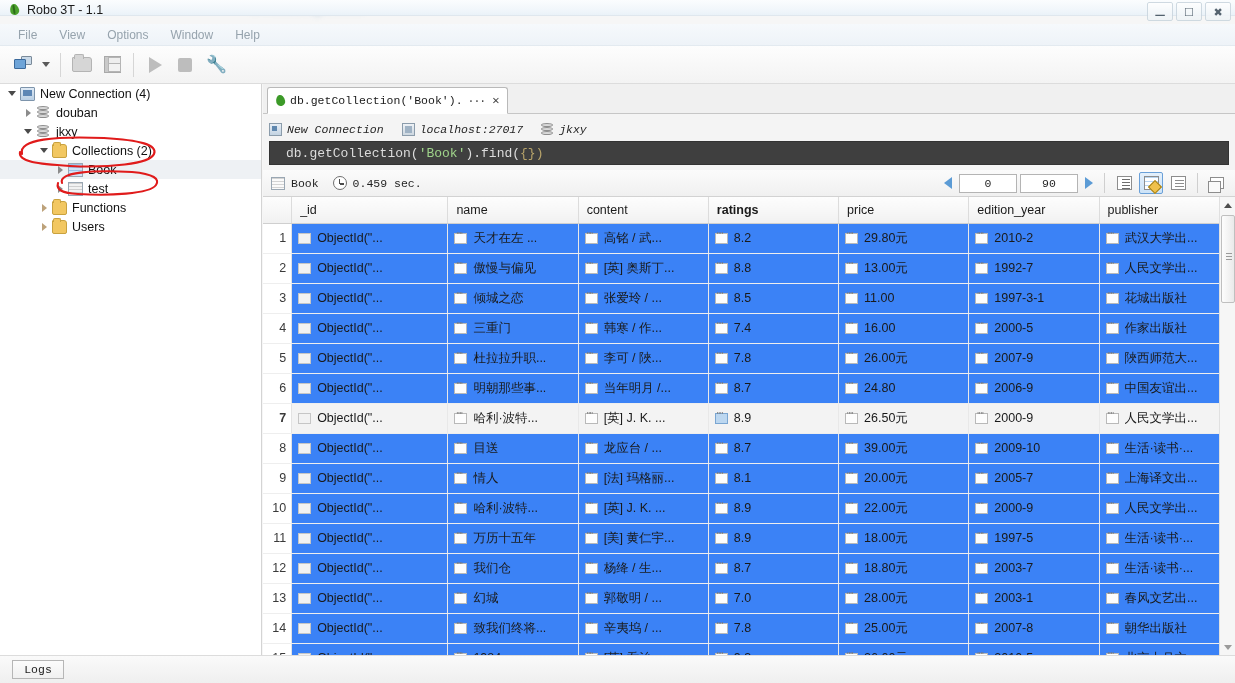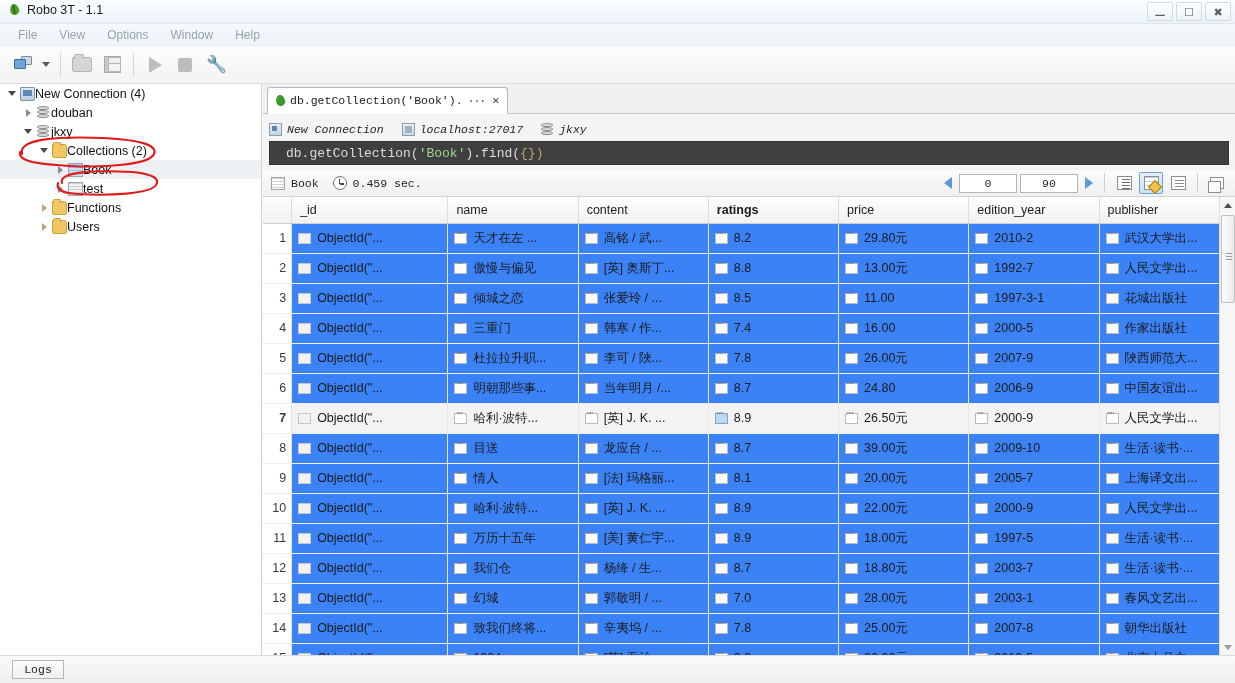--- a/index.html
+++ b/index.html
@@ -16,21 +16,21 @@
   .watermark {
     position:absolute; top:0; left:250px; width:700px; height:24px;
     filter:blur(3px); opacity:.55; pointer-events:none;
     font-size:13px; color:#9fd6e8; letter-spacing:1px;
     white-space:nowrap; overflow:hidden;
   }
   .watermark b { color:#5c8fb0; }
 
   
   .titlebar {
-    position:absolute; top:0; left:0; width:1235px; height:24px;
+    position:absolute; top:0; left:0; width:1235px; height:16px;
     background:linear-gradient(to bottom,#fbfdfe 0%,#f2f7fb 60%,#eaf2f8 100%);
     border-bottom:1px solid #dfe7ee;
   }
   .title-left { position:absolute; left:8px; top:3px; display:flex; align-items:center; gap:6px; }
   .app-logo { width:13px; height:14px; position:relative; }
   .app-logo:before {
     content:""; position:absolute; left:2px; top:1px; width:9px; height:11px;
     background:#4aa02c; border-radius:50% 50% 50% 50% / 62% 62% 38% 38%;
     transform:rotate(-12deg);
   }
@@ -82,21 +82,21 @@
   .tree-panel {
     position:absolute; top:84px; left:0; width:262px; height:571px;
     background:#ffffff; border-right:1px solid #d4d4d4; overflow:hidden;
   }
   .tnode { display:flex; align-items:center; height:19px; padding-left:6px; font-size:12.5px; color:#111; white-space:nowrap; }
   .tnode.sel { background:#eef1f4; }
   .twist { width:12px; height:12px; display:flex; align-items:center; justify-content:center; flex:0 0 12px; }
   .tri-r { width:0;height:0;border-top:4px solid transparent;border-bottom:4px solid transparent;border-left:5px solid #8b8b8b; }
   .tri-d { width:0;height:0;border-left:4px solid transparent;border-right:4px solid transparent;border-top:5px solid #4a4a4a; }
   .tri-rh { width:0;height:0;border-top:4px solid transparent;border-bottom:4px solid transparent;border-left:5px solid #bda27a; }
-  .tlabel { }
+  .tlabel { margin-left:5px; }
 
   .icn { width:15px;height:14px;flex:0 0 15px;position:relative;margin-left:2px; }
   .icn-server{background:linear-gradient(to bottom,#dfeaf5,#b9cfe4);border:1px solid #7d94ab;border-radius:1px;}
   .icn-server:after{content:"";position:absolute;left:2px;top:2px;right:2px;bottom:4px;background:#5d87b5;}
   .icn-folder{background:#f2c761;border:1px solid #c9a23f;border-radius:1px 3px 2px 2px;}
   .icn-folder:before{content:"";position:absolute;left:0px;top:-3px;width:6px;height:3px;background:#f2c761;border:1px solid #c9a23f;border-bottom:none;border-radius:2px 2px 0 0;}
   .icn-db{background:transparent;}
   .icn-db i{position:absolute;left:1px;width:12px;height:4px;background:#d9d9d9;border:1px solid #8e8e8e;border-radius:50%;}
   .icn-db i:nth-child(1){top:0px;}
   .icn-db i:nth-child(2){top:4px;}

